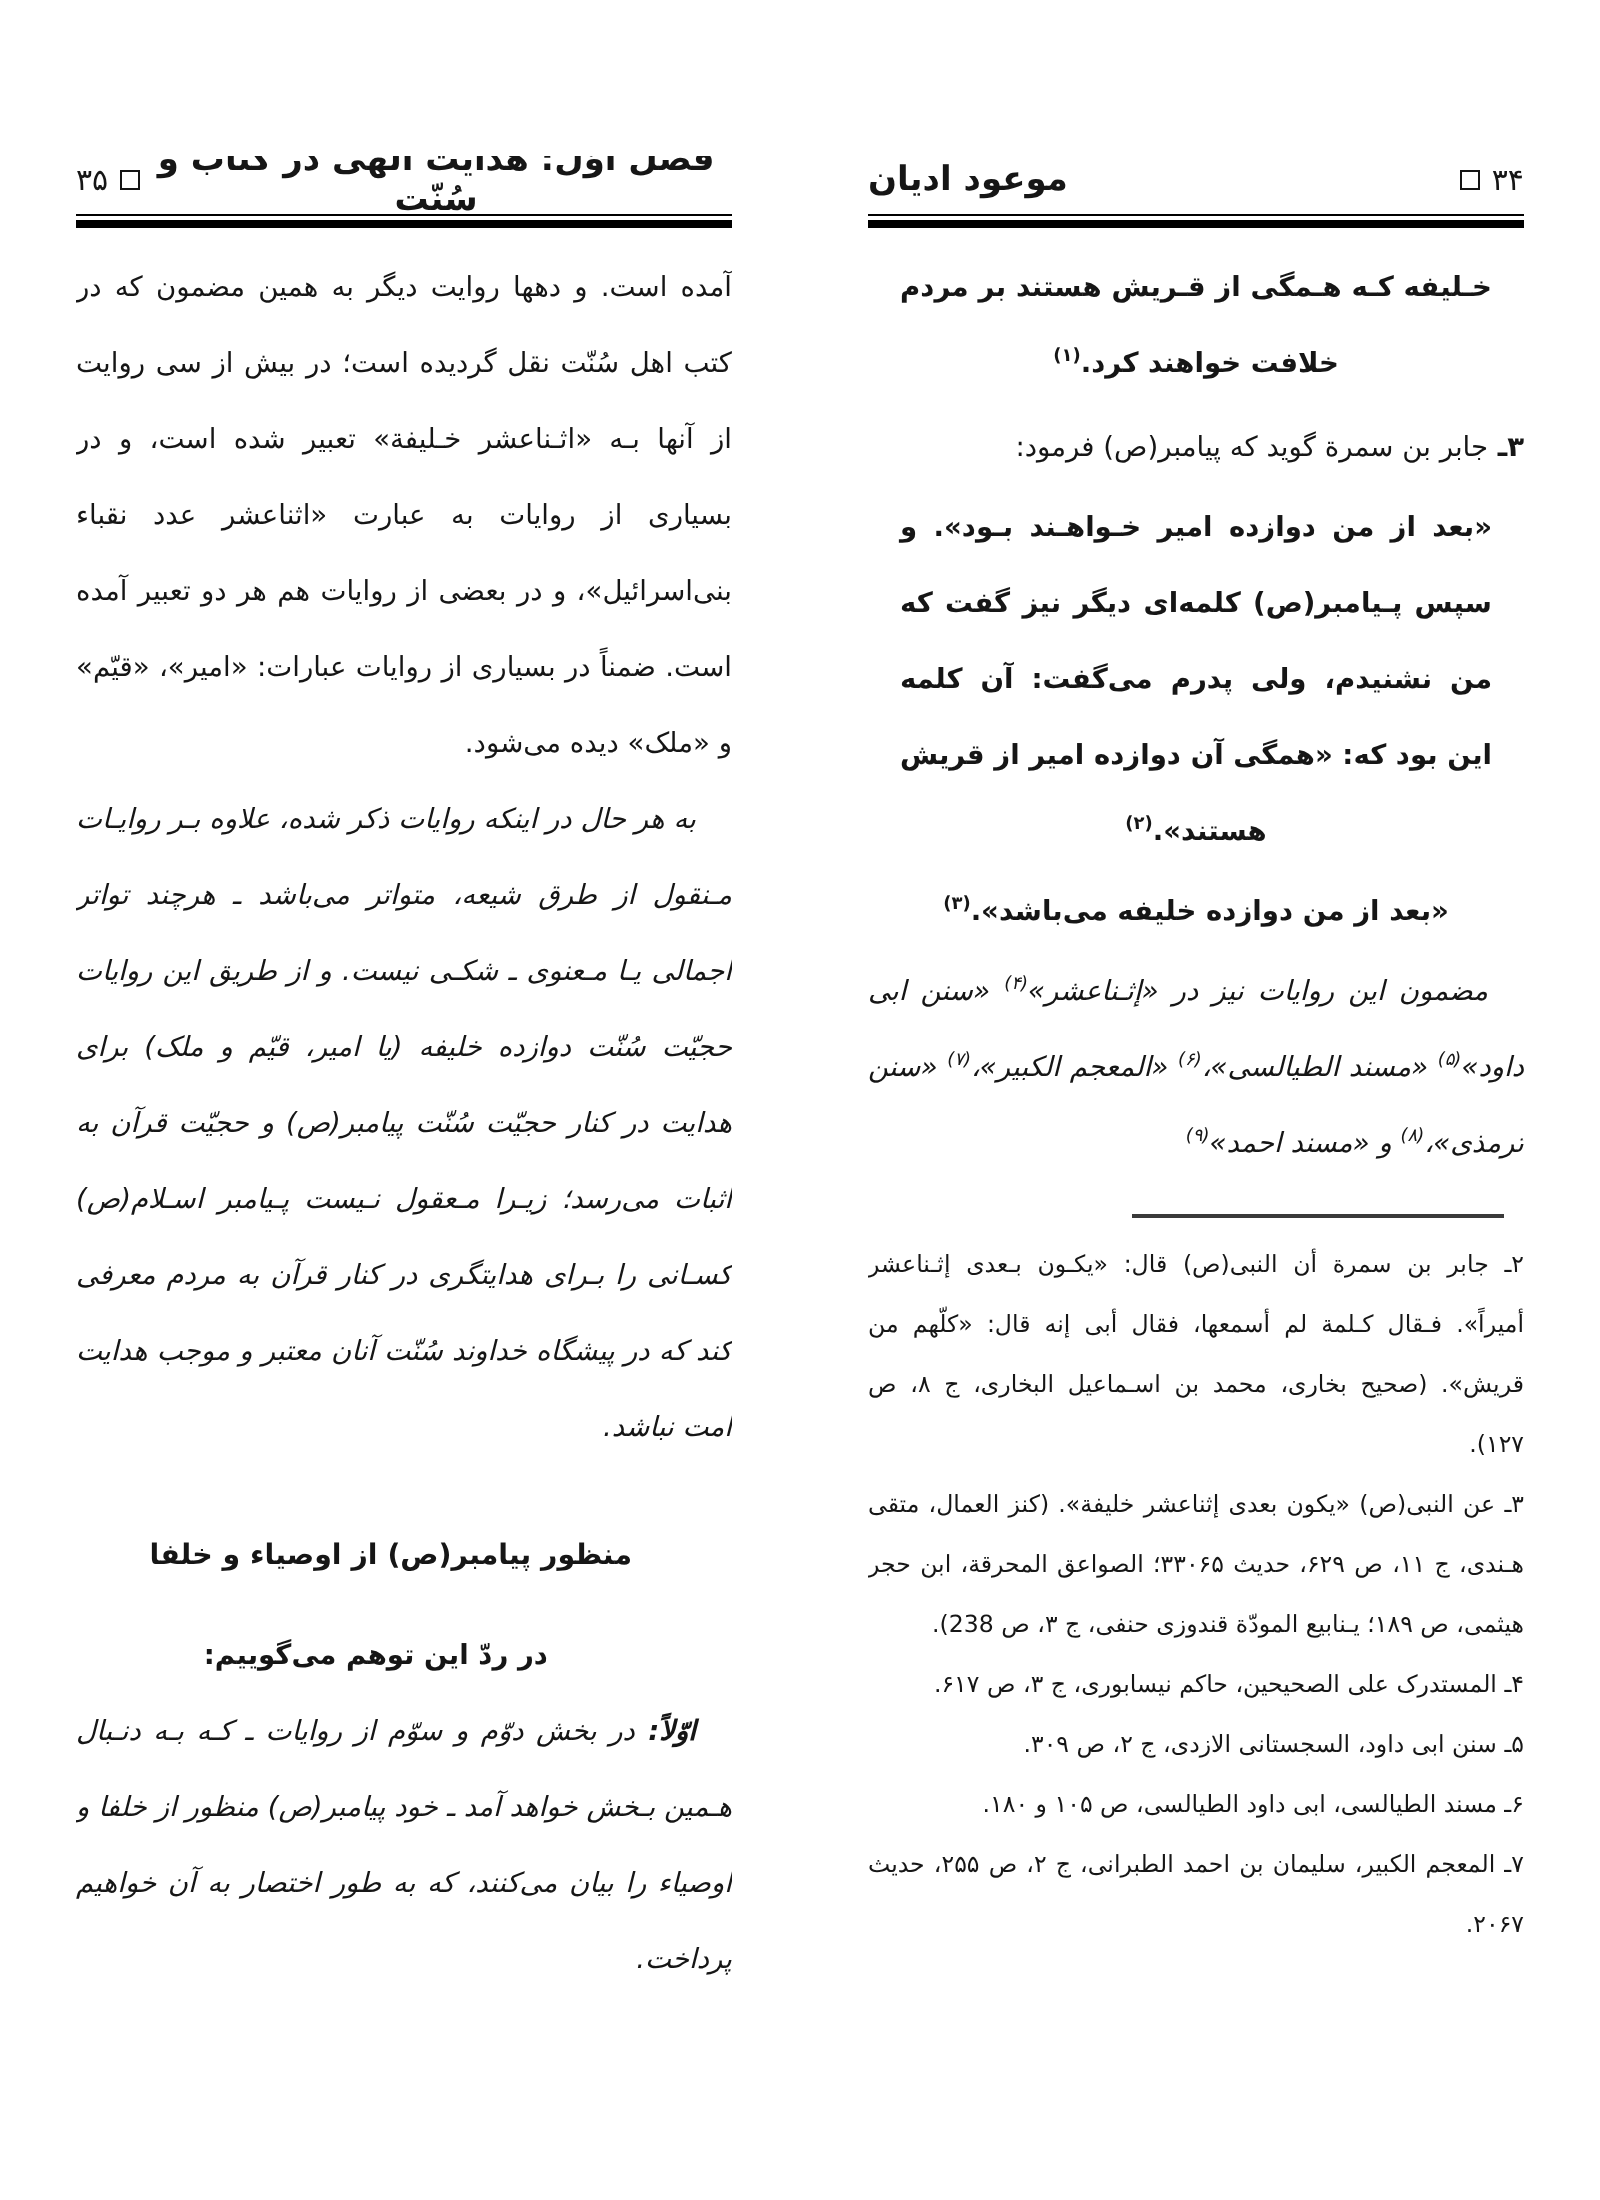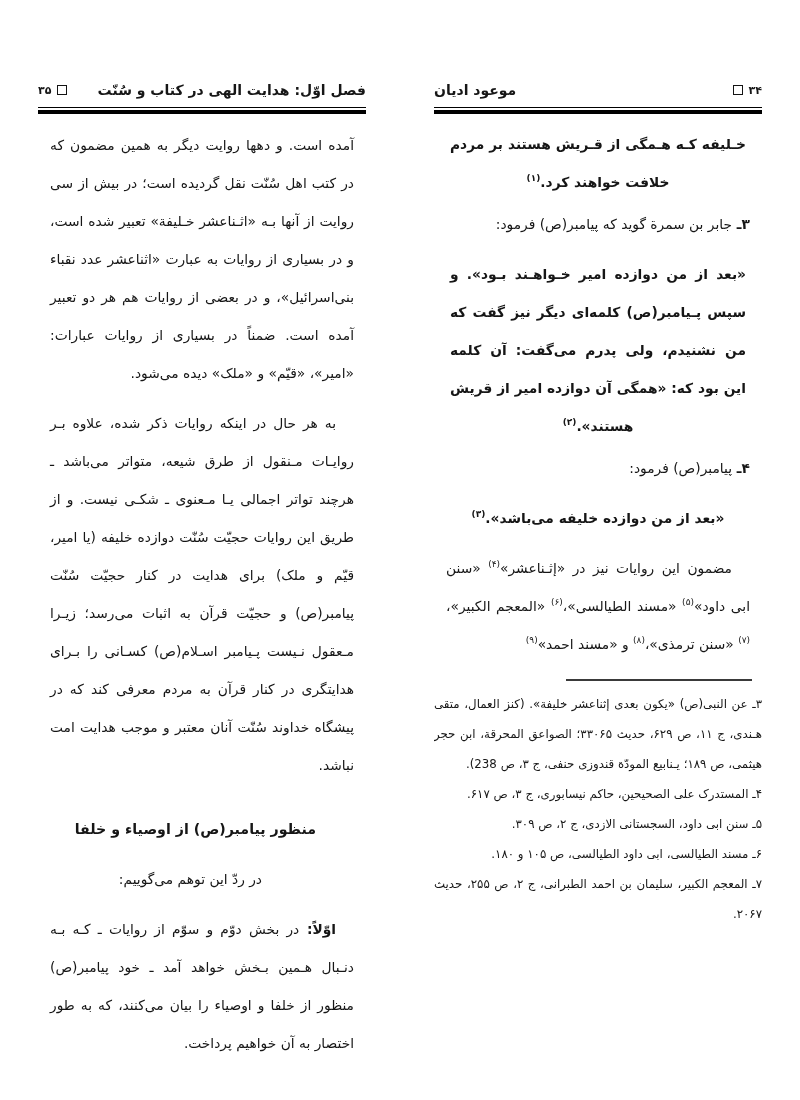--- a/index.html
+++ b/index.html
@@ -4,34 +4,34 @@
 <style>
   html,body{margin:0;padding:0;background:#e8e8e8;}
   .sheet{
     position:relative;width:800px;height:1100px;background:#ffffff;
     font-family:"DejaVu Sans",sans-serif;color:#161616;margin:0 auto;overflow:hidden;
   }
   .page{position:absolute;top:78px;width:328px;height:995px;overflow:hidden;}
   .page-right{left:434px;}
   .page-left{left:38px;}
   header{display:flex;justify-content:space-between;align-items:center;direction:ltr;height:24px;}
-  .run-title{font-size:14px;font-weight:bold;direction:rtl;}
+  .run-title{font-size:17px;font-weight:bold;direction:rtl;text-align:center;}
   .pn-box{display:flex;align-items:center;gap:6px;direction:ltr;}
-  .pn{font-size:11px;font-weight:bold;}
+  .pn{font-size:15px;font-weight:normal;}
   .sq{width:10px;height:10px;border:1.6px solid #141414;box-sizing:border-box;display:inline-block;}
   .double-rule{margin-top:5px;}
   .double-rule .thin{border-top:1.3px solid #000;height:2px;}
   .double-rule .thick{height:3.6px;background:#000;}
   .body-text{direction:rtl;margin-top:11px;font-size:13.8px;line-height:38px;text-align:justify;}
-  .para{margin:12px;}
+  .para{margin:0;}
   .quote{font-weight:bold;padding:0 16px;text-align:justify;text-align-last:center;margin:2px 0;}
   .item{text-align:center;text-align-last:right;margin-top:4px;}
   .body{text-indent:0;}
-  .indent{text-indent:18px;}
-  .lead{text-align:center;text-align-last:right;padding-right:92px;}
+  .indent{text-indent:18px;font-style:italic;}
+  .lead{text-align:center;text-align-last:right;padding-right:92px;font-weight:bold;}
   .heading{font-weight:bold;text-align:center;text-align-last:right;margin:26px 50px 12px 0;font-size:14.2px;}
   b{font-weight:bold;}
   sup{font-size:9px;line-height:0;vertical-align:super;}
   .fn-sep{border-top:2px solid #3a3a3a;width:186px;margin:16px 10px 4px auto;}
   .footnotes{direction:rtl;font-size:11.8px;line-height:30px;text-align:justify;margin-top:8px;}
   .footnote{margin:0;}
 </style>
 </head>
 <body>
 
@@ -46,26 +46,26 @@
       </span>
     </header>
     <div class="double-rule">
       <div class="thin"></div>
       <div class="thick"></div>
     </div>
     <div class="body-text" id="right-body">
         <p class="para quote"><span>خـلیفه کـه هـمگی از قـریش هستند بر مردم خلافت خواهند کرد.</span><sup>(۱)</sup></p>
         <p class="para item"><b>۳ـ </b><span>جابر بن سمرة گوید که پیامبر(ص) فرمود:</span></p>
         <p class="para quote"><span>«بعد از من دوازده امیر خـواهـند بـود». و سپس پـیامبر(ص) کلمه‌ای دیگر نیز گفت که من نشنیدم، ولی پدرم می‌گفت: آن کلمه این بود که: «همگی آن دوازده امیر از قریش هستند».</span><sup>(۲)</sup></p>
-        <p class="para item"><b>۴ـ </b><span>پیامبر(ص) فرمود:</span></p>
         <p class="para quote"><span>«بعد از من دوازده خلیفه می‌باشد».</span><sup>(۳)</sup></p>
         <p class="para indent"><span>مضمون این روایات نیز در «إثـناعشر»</span><sup>(۴)</sup><span> «سنن ابی داود»</span><sup>(۵)</sup><span> «مسند الطیالسی»،</span><sup>(۶)</sup><span> «المعجم الکبیر»،</span><sup>(۷)</sup><span> «سنن ترمذی»،</span><sup>(۸)</sup><span> و «مسند احمد»</span><sup>(۹)</sup></p>
       </div>
     <div class="fn-sep"></div>
     <div class="footnotes" id="right-footnotes">
+        <p class="footnote">۲ـ جابر بن سمرة أن النبی(ص) قال: «یکـون بـعدی إثـناعشر أمیراً». فـقال کـلمة لم أسمعها، فقال أبی إنه قال: «کلّهم من قریش». (صحیح بخاری، محمد بن اسـماعیل البخاری، ج ۸، ص ۱۲۷).</p>
         <p class="footnote">۳ـ عن النبی(ص) «یکون بعدی إثناعشر خلیفة». (کنز العمال، متقی هـندی، ج ۱۱، ص ۶۲۹، حدیث ۳۳۰۶۵؛ الصواعق المحرقة، ابن حجر هیثمی، ص ۱۸۹؛ یـنابیع المودّة قندوزی حنفی، ج ۳، ص 238).</p>
         <p class="footnote">۴ـ المستدرک علی الصحیحین، حاکم نیسابوری، ج ۳، ص ۶۱۷.</p>
         <p class="footnote">۵ـ سنن ابی داود، السجستانی الازدی، ج ۲، ص ۳۰۹.</p>
         <p class="footnote">۶ـ مسند الطیالسی، ابی داود الطیالسی، ص ۱۰۵ و ۱۸۰.</p>
         <p class="footnote">۷ـ المعجم الکبیر، سلیمان بن احمد الطبرانی، ج ۲، ص ۲۵۵، حدیث ۲۰۶۷.</p>
       </div>
   </section>
 
   <section class="page page-left" dir="rtl">
     <header>

